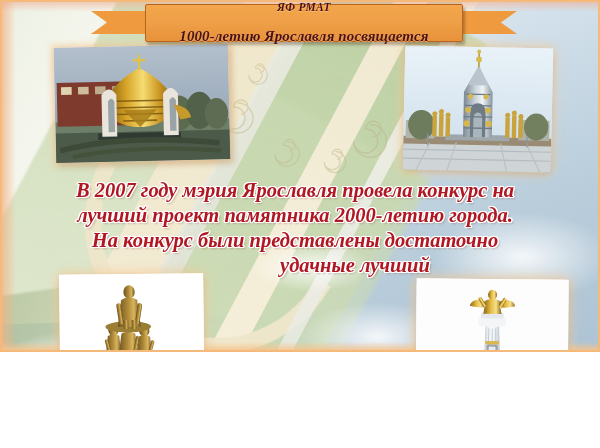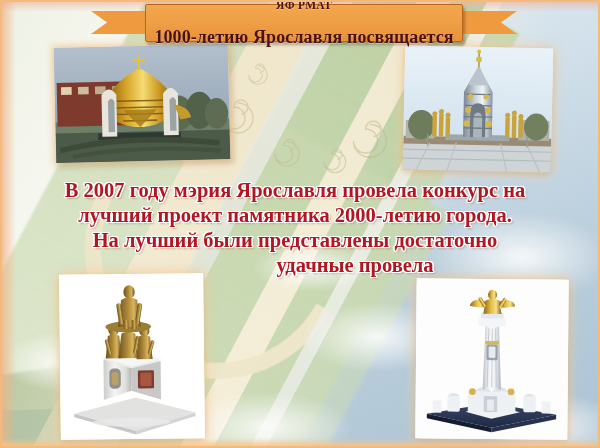--- a/index.html
+++ b/index.html
@@ -3,26 +3,27 @@
 <meta charset="utf-8">
 <style>
   html, body {
     margin: 0;
     padding: 0;
     background: #ffffff;
   }
   #slide {
     position: relative;
     width: 600px;
-    height: 448px;
+    height: 352px;
     overflow: hidden;
     font-family: "Liberation Serif", serif;
     background: #e8eef2;
     border: 2px solid #f5b97a;
     box-sizing: border-box;
+    font-style: italic;
   }
 
   
   .bg-layer { position: absolute; inset: 0; }
 
   
   .bg-water {
     position: absolute; inset: 0;
     background: linear-gradient(160deg, #e3eef4 0%, #d4e2ec 35%, #b9cddb 70%, #aec4d4 100%);
   }
@@ -187,21 +188,21 @@
     line-height: 1.02;
   }
   .ribbon-line1 {
     font-size: 11.5px;
     font-weight: bold;
     color: #4a1118;
     letter-spacing: 0.3px;
     text-shadow: 0 1px 0 rgba(255,214,160,0.55);
   }
   .ribbon-line2 {
-    font-size: 18px;
+    font-size: 15px;
     font-weight: bold;
     color: #4a1118;
     letter-spacing: 0.1px;
     text-shadow: 0 1px 0 rgba(255,214,160,0.55);
     margin-top: 16px;
     text-align: center;
   }
 
   
   .photo {
@@ -592,17 +593,17 @@
         <path d="M95 104 q5.5 -5 11 0 Z" fill="#dee3e8"></path>
         <rect x="15" y="108" width="8" height="11" rx="1" fill="#f0f2f4"></rect>
         <rect x="111" y="108" width="8" height="11" rx="1" fill="#f0f2f4"></rect>
       </svg>
     </div>
   </div>
 
   <div id="main-text">
     <span class="tline">В 2007 году мэрия Ярославля провела конкурс на</span>
     <span class="tline">лучший проект памятника 2000-летию города.</span>
-    <span class="tline">На лучший были представлены достаточно</span>
-    <span class="tline last">удачные провела</span>
+    <span class="tline">На конкурс были представлены достаточно</span>
+    <span class="tline last">удачные лучший</span>
   </div>
 
 </div>
 
 </body></html>

